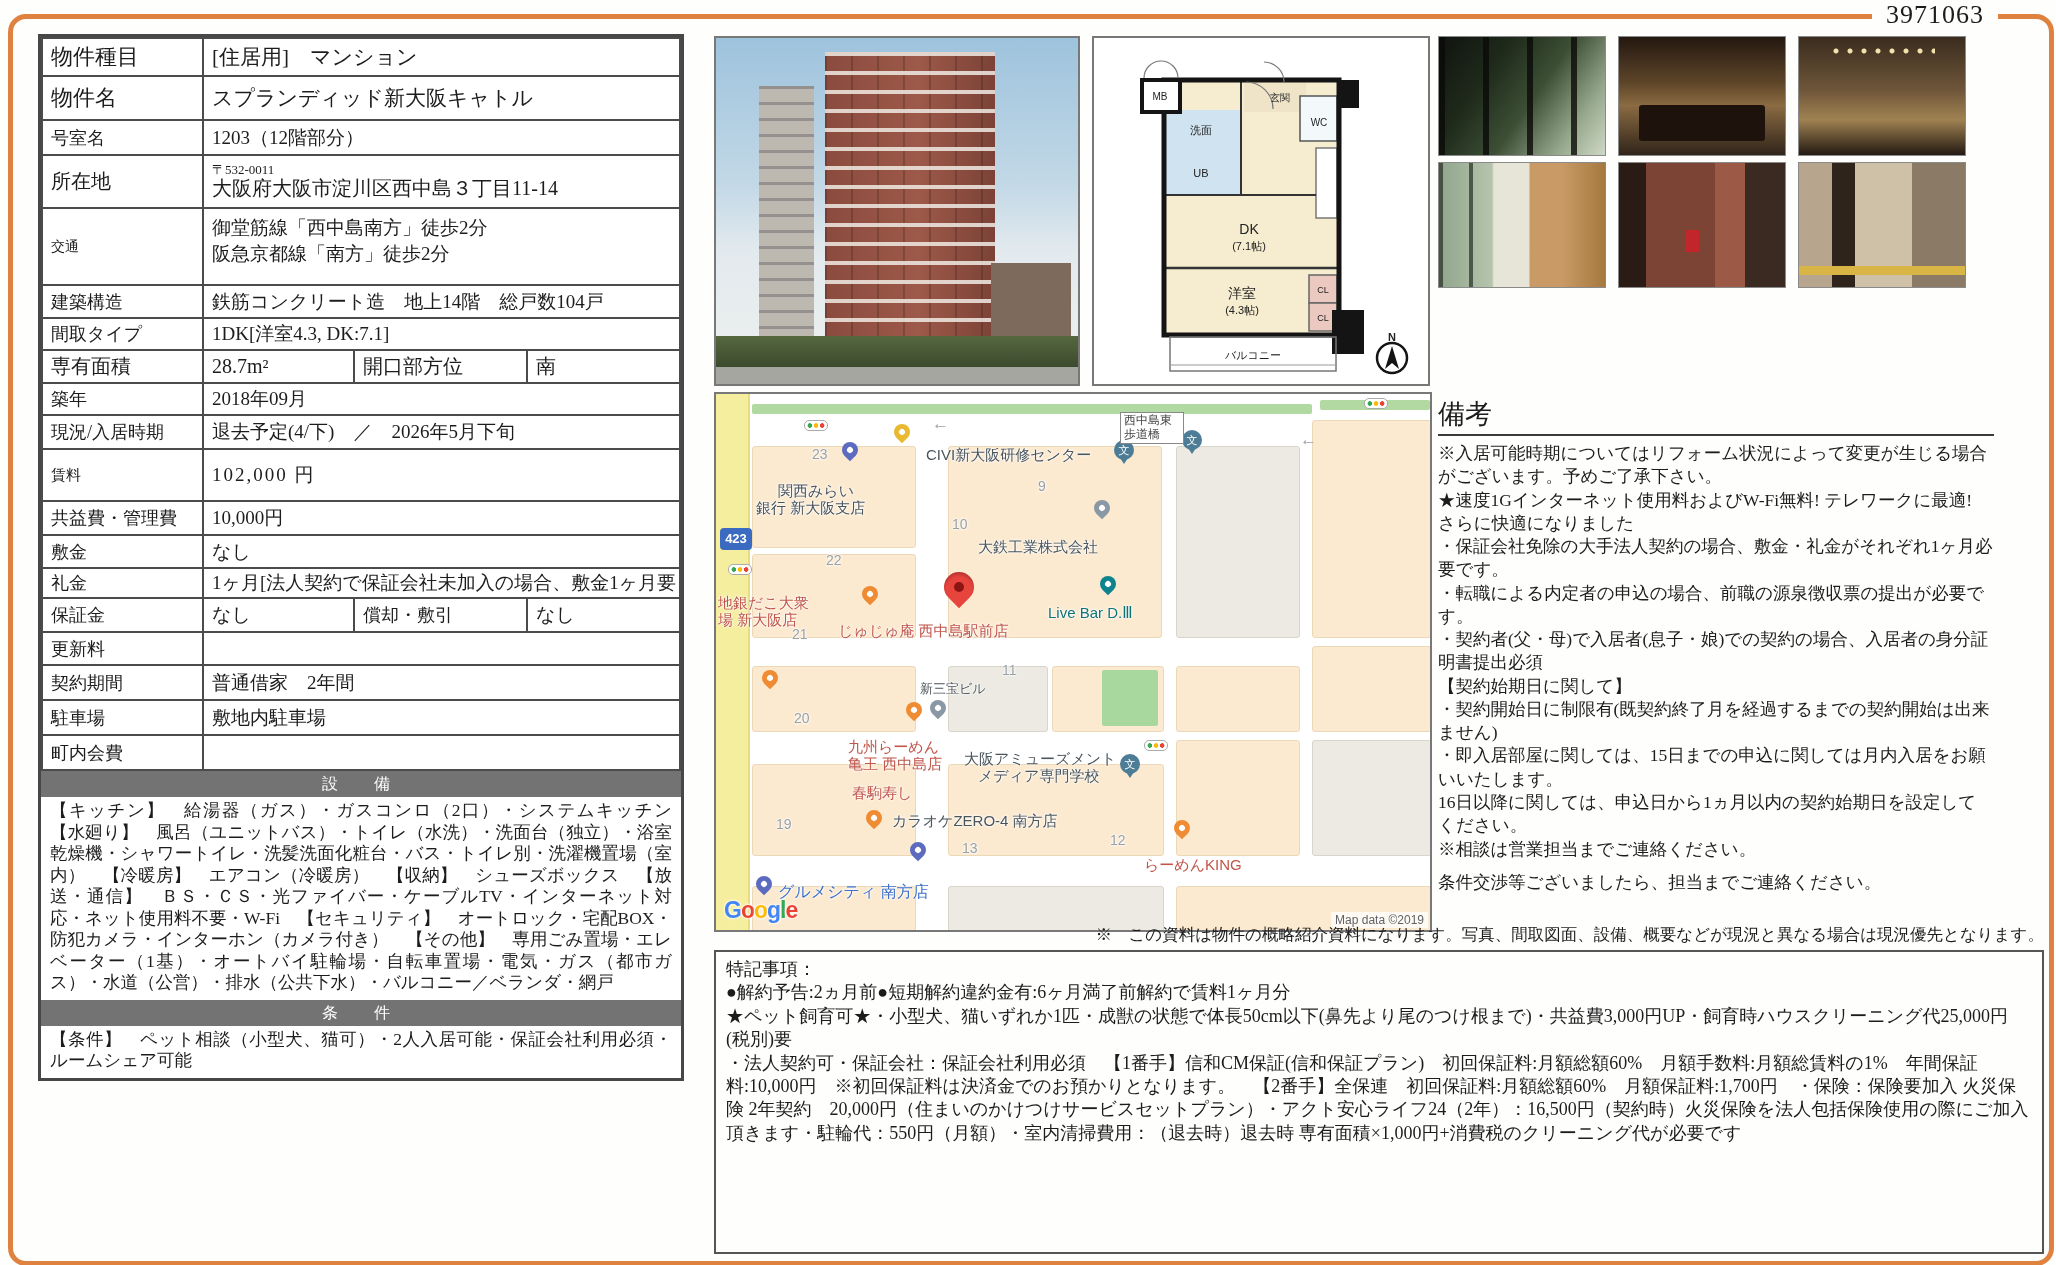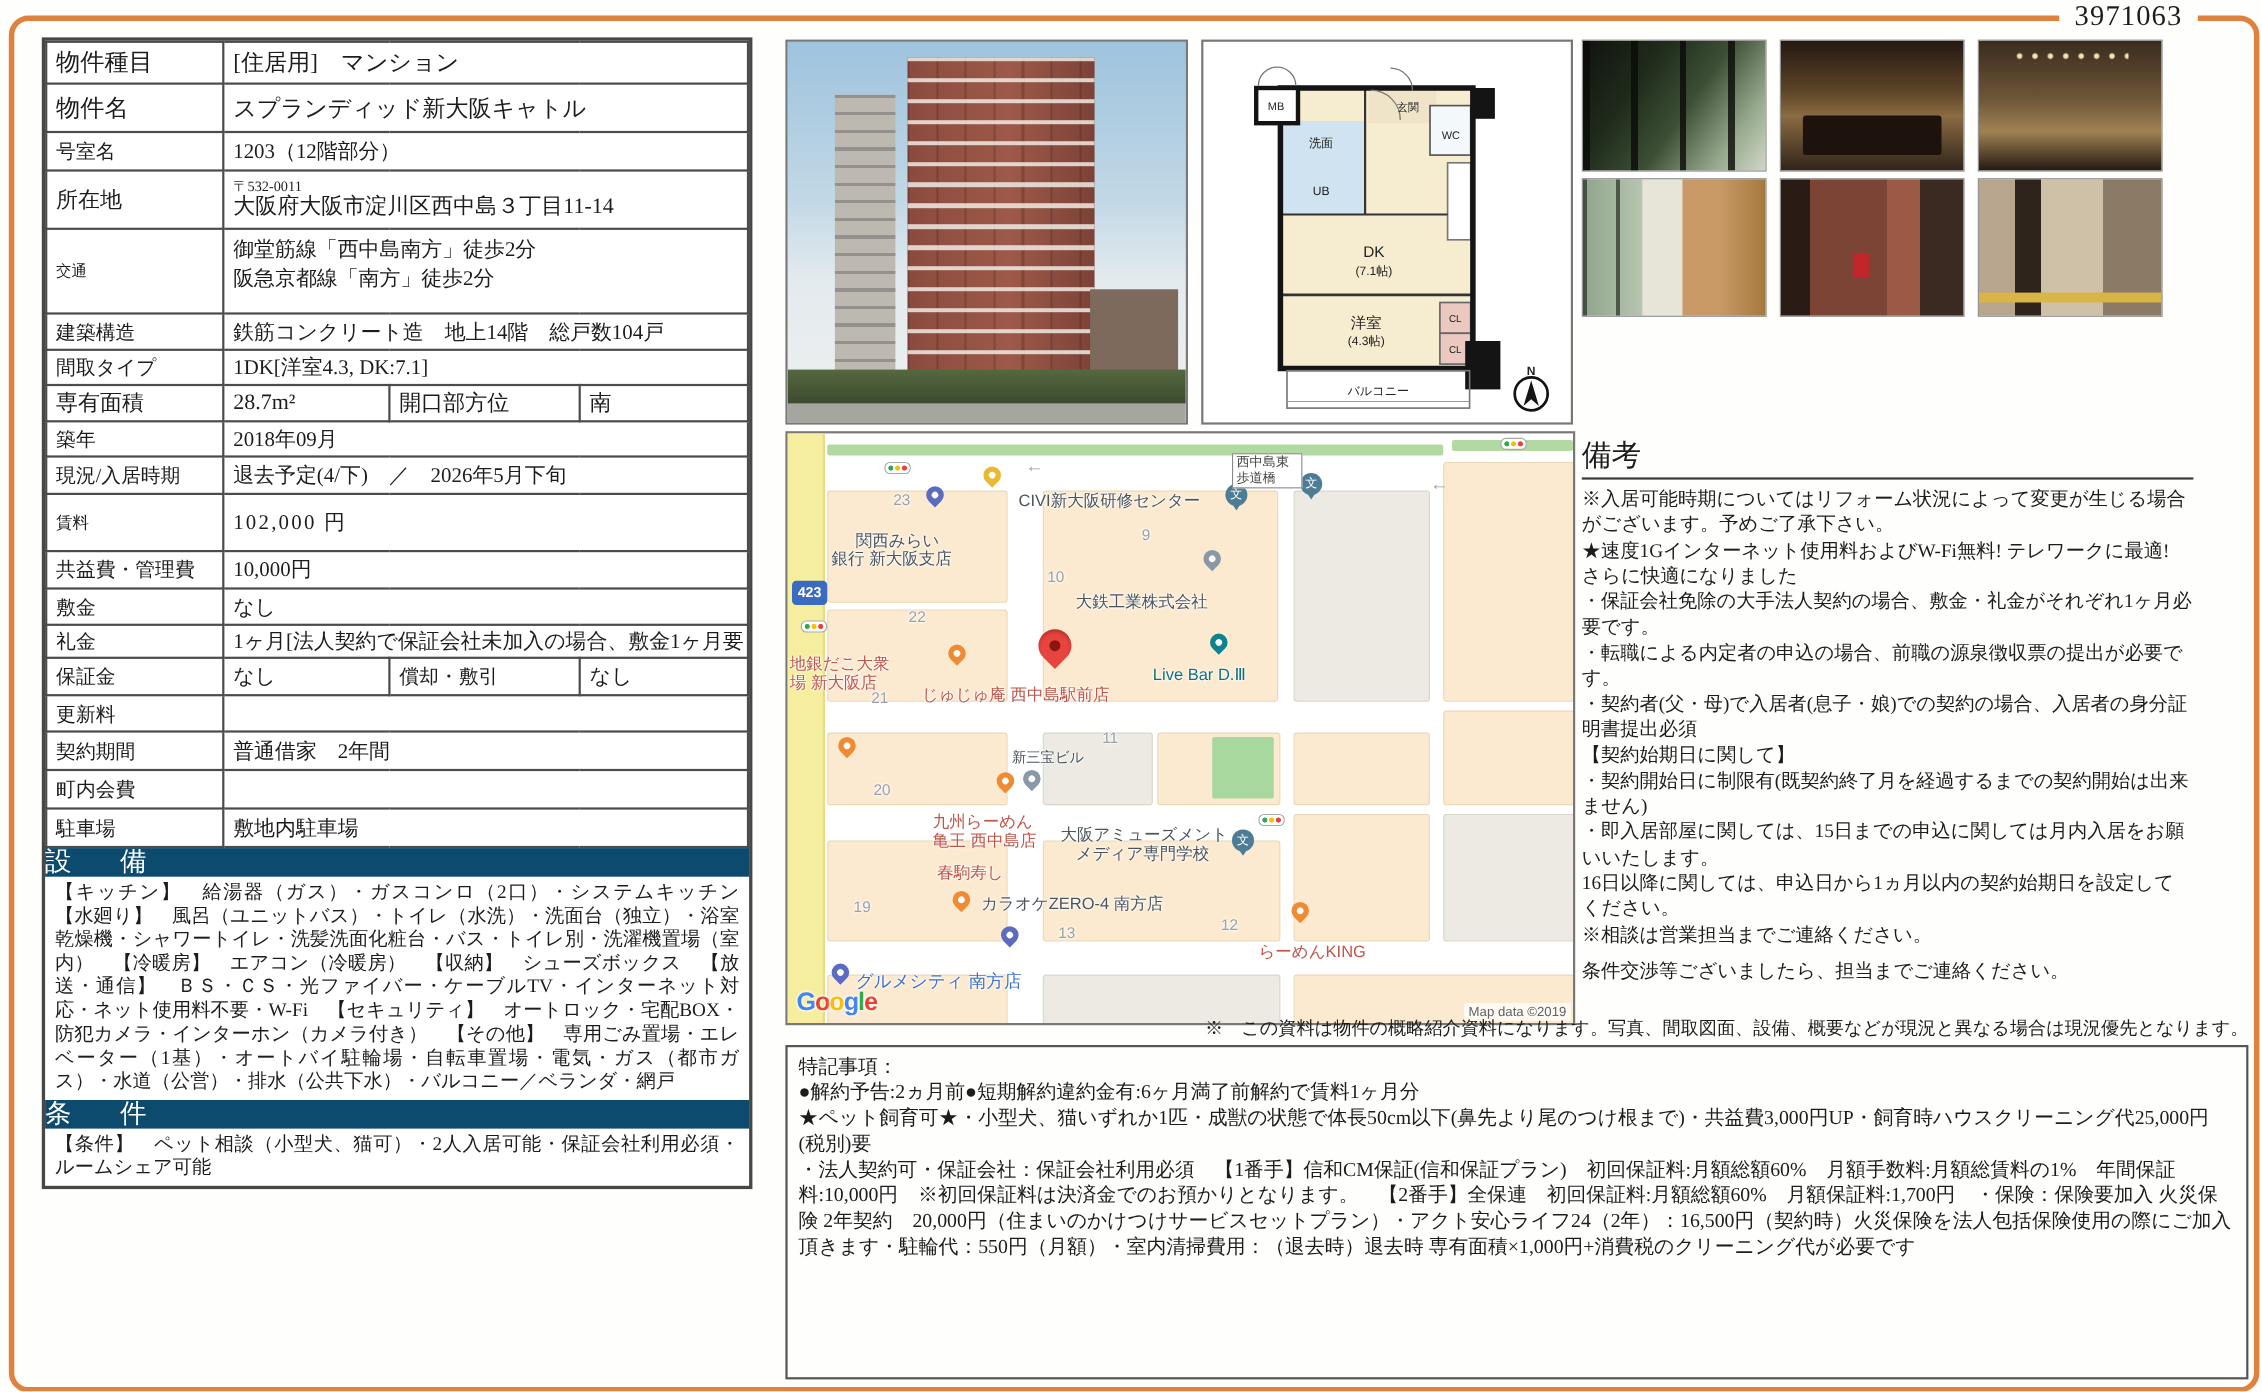--- a/index.html
+++ b/index.html
@@ -18,21 +18,21 @@
   table.ptable th{font-size:18px;}
   tr.big th{font-size:22px;} tr.big td{font-size:21px;}
   tr.r-addr .postal{font-size:13px;line-height:1.1;}
   tr.r-addr td{font-size:20px;line-height:1.15;}
   tr.r-traffic th{font-size:14px;vertical-align:middle;}
   tr.r-traffic td{font-size:19px;line-height:1.35;vertical-align:top;padding-top:6px;}
   tr.r-area th{font-size:20px;} tr.r-area td{font-size:20px;}
   tr.r-rent th{font-size:15px;}
   td.rent-val{font-size:36px;letter-spacing:2px;}
   td.oflow div{white-space:nowrap;width:max-content;}
-  .banner{background:#0c4a6e;color:#fff;font-size:24px;letter-spacing:10px;
+  .banner{background:#737373;color:#fff;text-align:center;font-size:16px;letter-spacing:10px;
         height:26px;line-height:26px;}
   .blocktext{font-size:17.5px;line-height:1.23;padding:3px 9px 6px 9px;text-align:justify;}
 
   
   .photo-frame{position:absolute;border:2px solid #787878;background:#fff;overflow:hidden;}
   .building{left:714px;top:36px;width:362px;height:346px;
       background:linear-gradient(180deg,#9ec3dd 0%,#c2d8e6 42%,#e3eaee 62%,#eef0ee 100%);}
   .bp{position:absolute;}
   .bp-side{left:12%;top:14%;width:15%;height:74%;background:#bdb8b0;
       background-image:repeating-linear-gradient(180deg,rgba(70,70,80,.35) 0 3px,transparent 3px 16px);}
@@ -207,26 +207,26 @@
           </tr>
       <tr style="height:33px">
         <th>更新料</th>
         <td colspan="3"></td>
           </tr>
       <tr style="height:35px">
         <th>契約期間</th>
         <td colspan="3">普通借家　2年間</td>
           </tr>
       <tr style="height:35px">
+        <th>駐車場</th>
+        <td colspan="3">敷地内駐車場</td>
+          </tr>
+      <tr style="height:35px">
         <th>町内会費</th>
         <td colspan="3"></td>
-          </tr>
-      <tr style="height:35px">
-        <th>駐車場</th>
-        <td colspan="3">敷地内駐車場</td>
           </tr>
     </tbody>
       </table>
     <div class="banner">設　備</div>
     <div class="blocktext">【キッチン】　給湯器（ガス）・ガスコンロ（2口）・システムキッチン　【水廻り】　風呂（ユニットバス）・トイレ（水洗）・洗面台（独立）・浴室乾燥機・シャワートイレ・洗髪洗面化粧台・バス・トイレ別・洗濯機置場（室内）　【冷暖房】　エアコン（冷暖房）　【収納】　シューズボックス　【放送・通信】　ＢＳ・ＣＳ・光ファイバー・ケーブルTV・インターネット対応・ネット使用料不要・W-Fi　【セキュリティ】　オートロック・宅配BOX・防犯カメラ・インターホン（カメラ付き）　【その他】　専用ごみ置場・エレベーター（1基）・オートバイ駐輪場・自転車置場・電気・ガス（都市ガス）・水道（公営）・排水（公共下水）・バルコニー／ベランダ・網戸</div>
     <div class="banner">条　件</div>
     <div class="blocktext">【条件】　ペット相談（小型犬、猫可）・2人入居可能・保証会社利用必須・ルームシェア可能</div>
   </div>
 
   <div class="photo-frame building">

